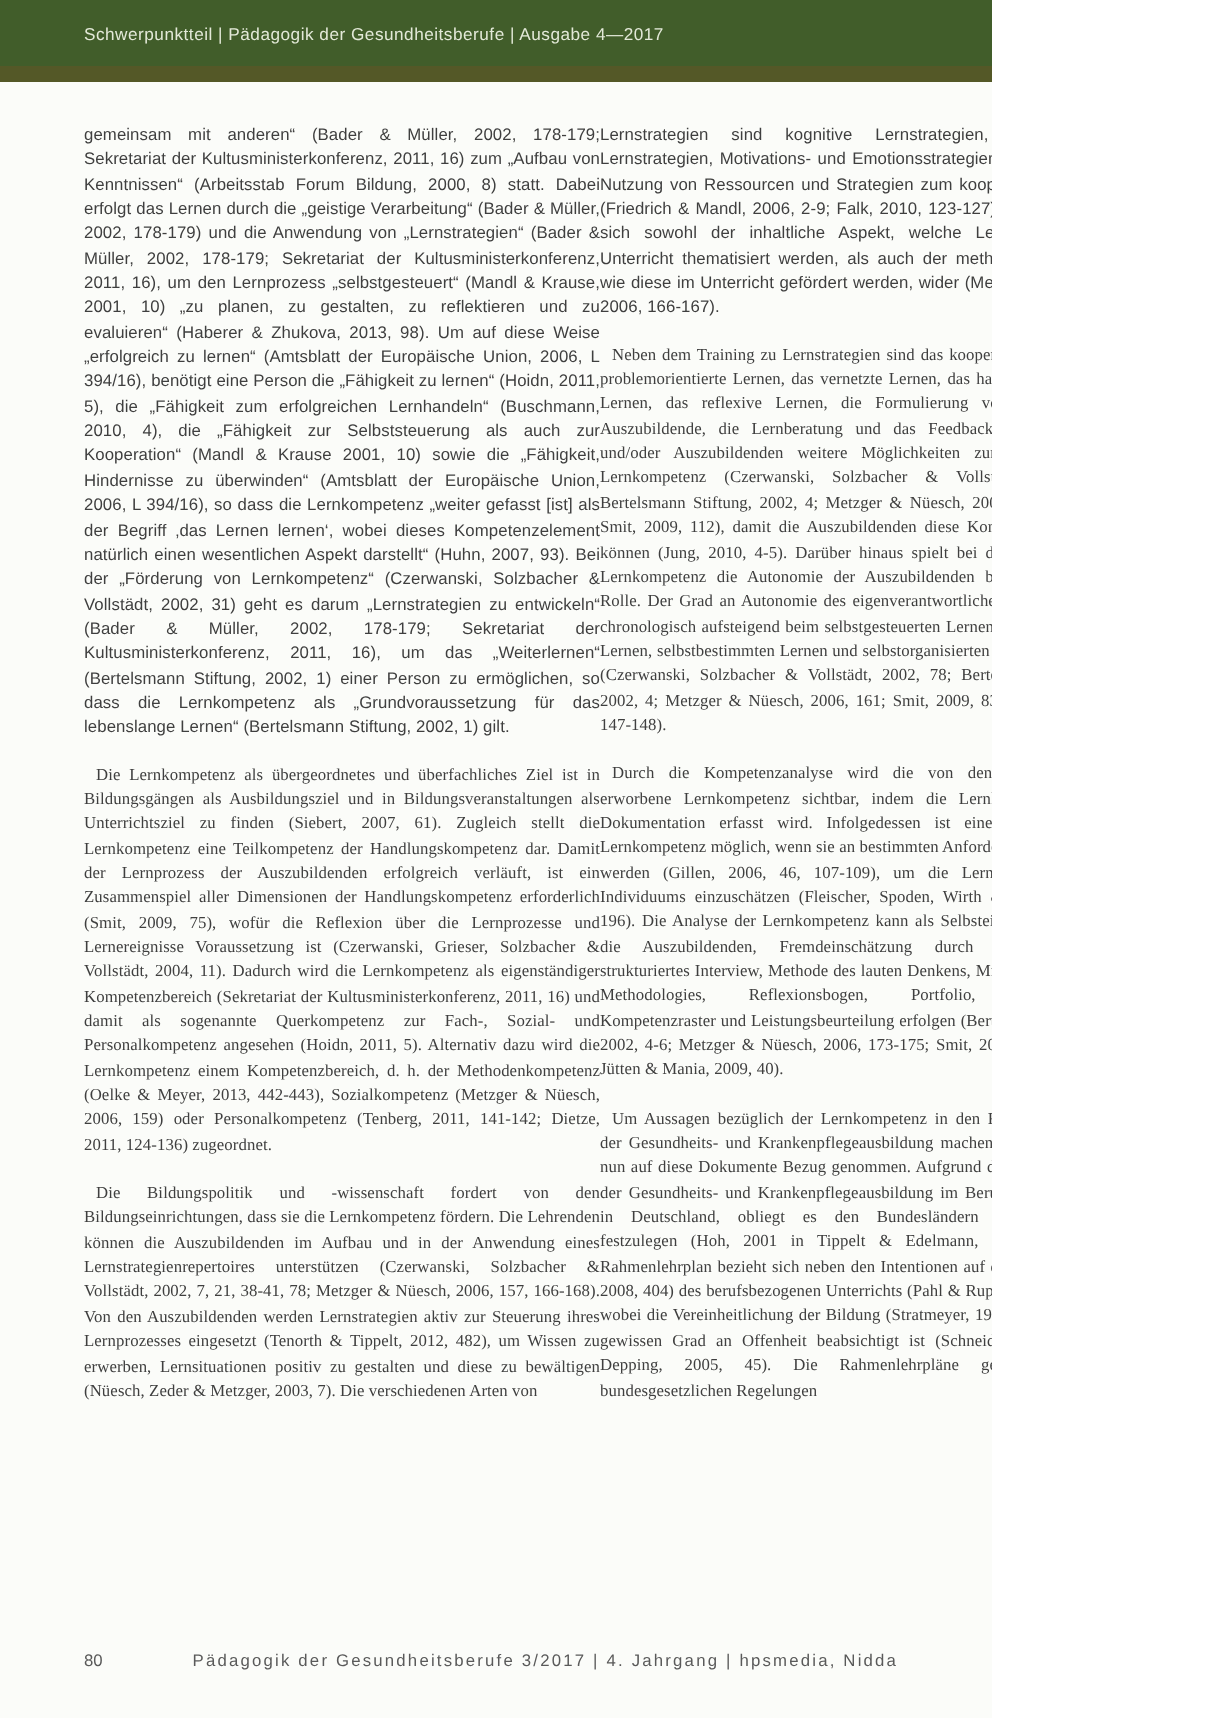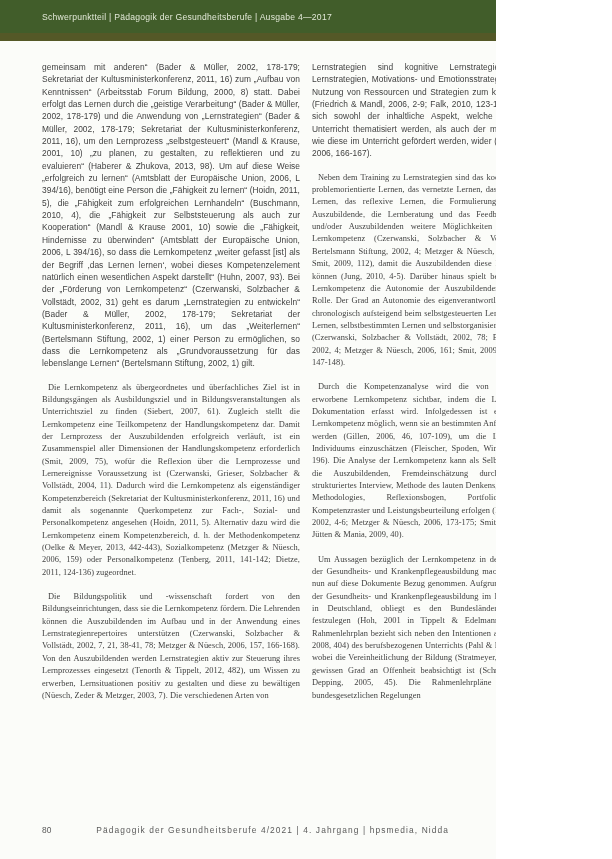--- a/index.html
+++ b/index.html
@@ -32,21 +32,20 @@
     height: 8px;
     background: var(--header-stripe, #545827);
   }
   .content {
     position: absolute;
     top: 61px;
     left: 42px;
     right: 42px;
     bottom: 40px;
     display: flex;
-    gap: 12px;
   }
   .col {
     width: 258px;
     flex: 0 0 258px;
     color: var(--body-text, #3f3f3f);
     font-size: 8.4px;
     line-height: 12.35px;
     text-align: justify;
     letter-spacing: 0.05px;
   }
@@ -89,16 +88,16 @@
     <div class="col">
       <p>Lernstrategien sind kognitive Lernstrategien, metakognitive Lernstrategien, Motivations- und Emotionsstrategien, Strategien zur Nutzung von Ressourcen und Strategien zum kooperativen Lernen (Friedrich &amp; Mandl, 2006, 2-9; Falk, 2010, 123-127). Damit spiegelt sich sowohl der inhaltliche Aspekt, welche Lernstrategien im Unterricht thematisiert werden, als auch der methodische Aspekt, wie diese im Unterricht gefördert werden, wider (Metzger &amp; Nüesch, 2006, 166-167).</p>
       <p>Neben dem Training zu Lernstrategien sind das kooperative Lernen, das problemorientierte Lernen, das vernetzte Lernen, das handlungsorientierte Lernen, das reflexive Lernen, die Formulierung von Zielen durch Auszubildende, die Lernberatung und das Feedback von Lehrenden und/oder Auszubildenden weitere Möglichkeiten zur Förderung der Lernkompetenz (Czerwanski, Solzbacher &amp; Vollstädt, 2002, 78; Bertelsmann Stiftung, 2002, 4; Metzger &amp; Nüesch, 2006, 161, 166-168; Smit, 2009, 112), damit die Auszubildenden diese Kompetenz erwerben können (Jung, 2010, 4-5). Darüber hinaus spielt bei der Förderung der Lernkompetenz die Autonomie der Auszubildenden beim Lernen eine Rolle. Der Grad an Autonomie des eigenverantwortlichen Lernens nimmt chronologisch aufsteigend beim selbstgesteuerten Lernen, selbstregulierten Lernen, selbstbestimmten Lernen und selbstorganisierten Lernen jeweils zu (Czerwanski, Solzbacher &amp; Vollstädt, 2002, 78; Bertelsmann Stiftung, 2002, 4; Metzger &amp; Nüesch, 2006, 161; Smit, 2009, 83, 112; Ott, 2011, 147-148).</p>
       <p>Durch die Kompetenzanalyse wird die von den Auszubildenden erworbene Lernkompetenz sichtbar, indem die Lernkompetenz durch Dokumentation erfasst wird. Infolgedessen ist eine Bewertung der Lernkompetenz möglich, wenn sie an bestimmten Anforderungen gemessen werden (Gillen, 2006, 46, 107-109), um die Lernkompetenz eines Individuums einzuschätzen (Fleischer, Spoden, Wirth &amp; Leutner, 2008, 196). Die Analyse der Lernkompetenz kann als Selbsteinschätzung durch die Auszubildenden, Fremdeinschätzung durch die Lehrenden, strukturiertes Interview, Methode des lauten Denkens, Mikroanalyse, Trace Methodologies, Reflexionsbogen, Portfolio, Lerntagebuch, Kompetenzraster und Leistungsbeurteilung erfolgen (Bertelsmann Stiftung, 2002, 4-6; Metzger &amp; Nüesch, 2006, 173-175; Smit, 2009, 112; Strauch, Jütten &amp; Mania, 2009, 40).</p>
       <p>Um Aussagen bezüglich der Lernkompetenz in den Rahmenlehrplänen der Gesundheits- und Krankenpflegeausbildung machen zu können, wird nun auf diese Dokumente Bezug genommen. Aufgrund der Sonderstellung der Gesundheits- und Krankenpflegeausbildung im Berufsbildungssystem in Deutschland, obliegt es den Bundesländern Rahmenlehrpläne festzulegen (Hoh, 2001 in Tippelt &amp; Edelmann, 2003, 344). Ein Rahmenlehrplan bezieht sich neben den Intentionen auf die Inhalte (Köck, 2008, 404) des berufsbezogenen Unterrichts (Pahl &amp; Ruppel, 2008, 74-75), wobei die Vereinheitlichung der Bildung (Stratmeyer, 1999, 14) mit einem gewissen Grad an Offenheit beabsichtigt ist (Schneider, Barkmann &amp; Depping, 2005, 45). Die Rahmenlehrpläne gehen über die bundesgesetzlichen Regelungen</p>
     </div>
   </div>
 
   <div class="footer">
     <span class="page-num">80</span>
-    <span class="journal-line">Pädagogik der Gesundheitsberufe 4/2021  |  4. Jahrgang  |  hpsmedia, Nidda</span>
+    <span class="journal-line">Pädagogik der Gesundheitsberufe 3/2017  |  4. Jahrgang  |  hpsmedia, Nidda</span>
   </div>
 
 </div>
 
 </body></html>

